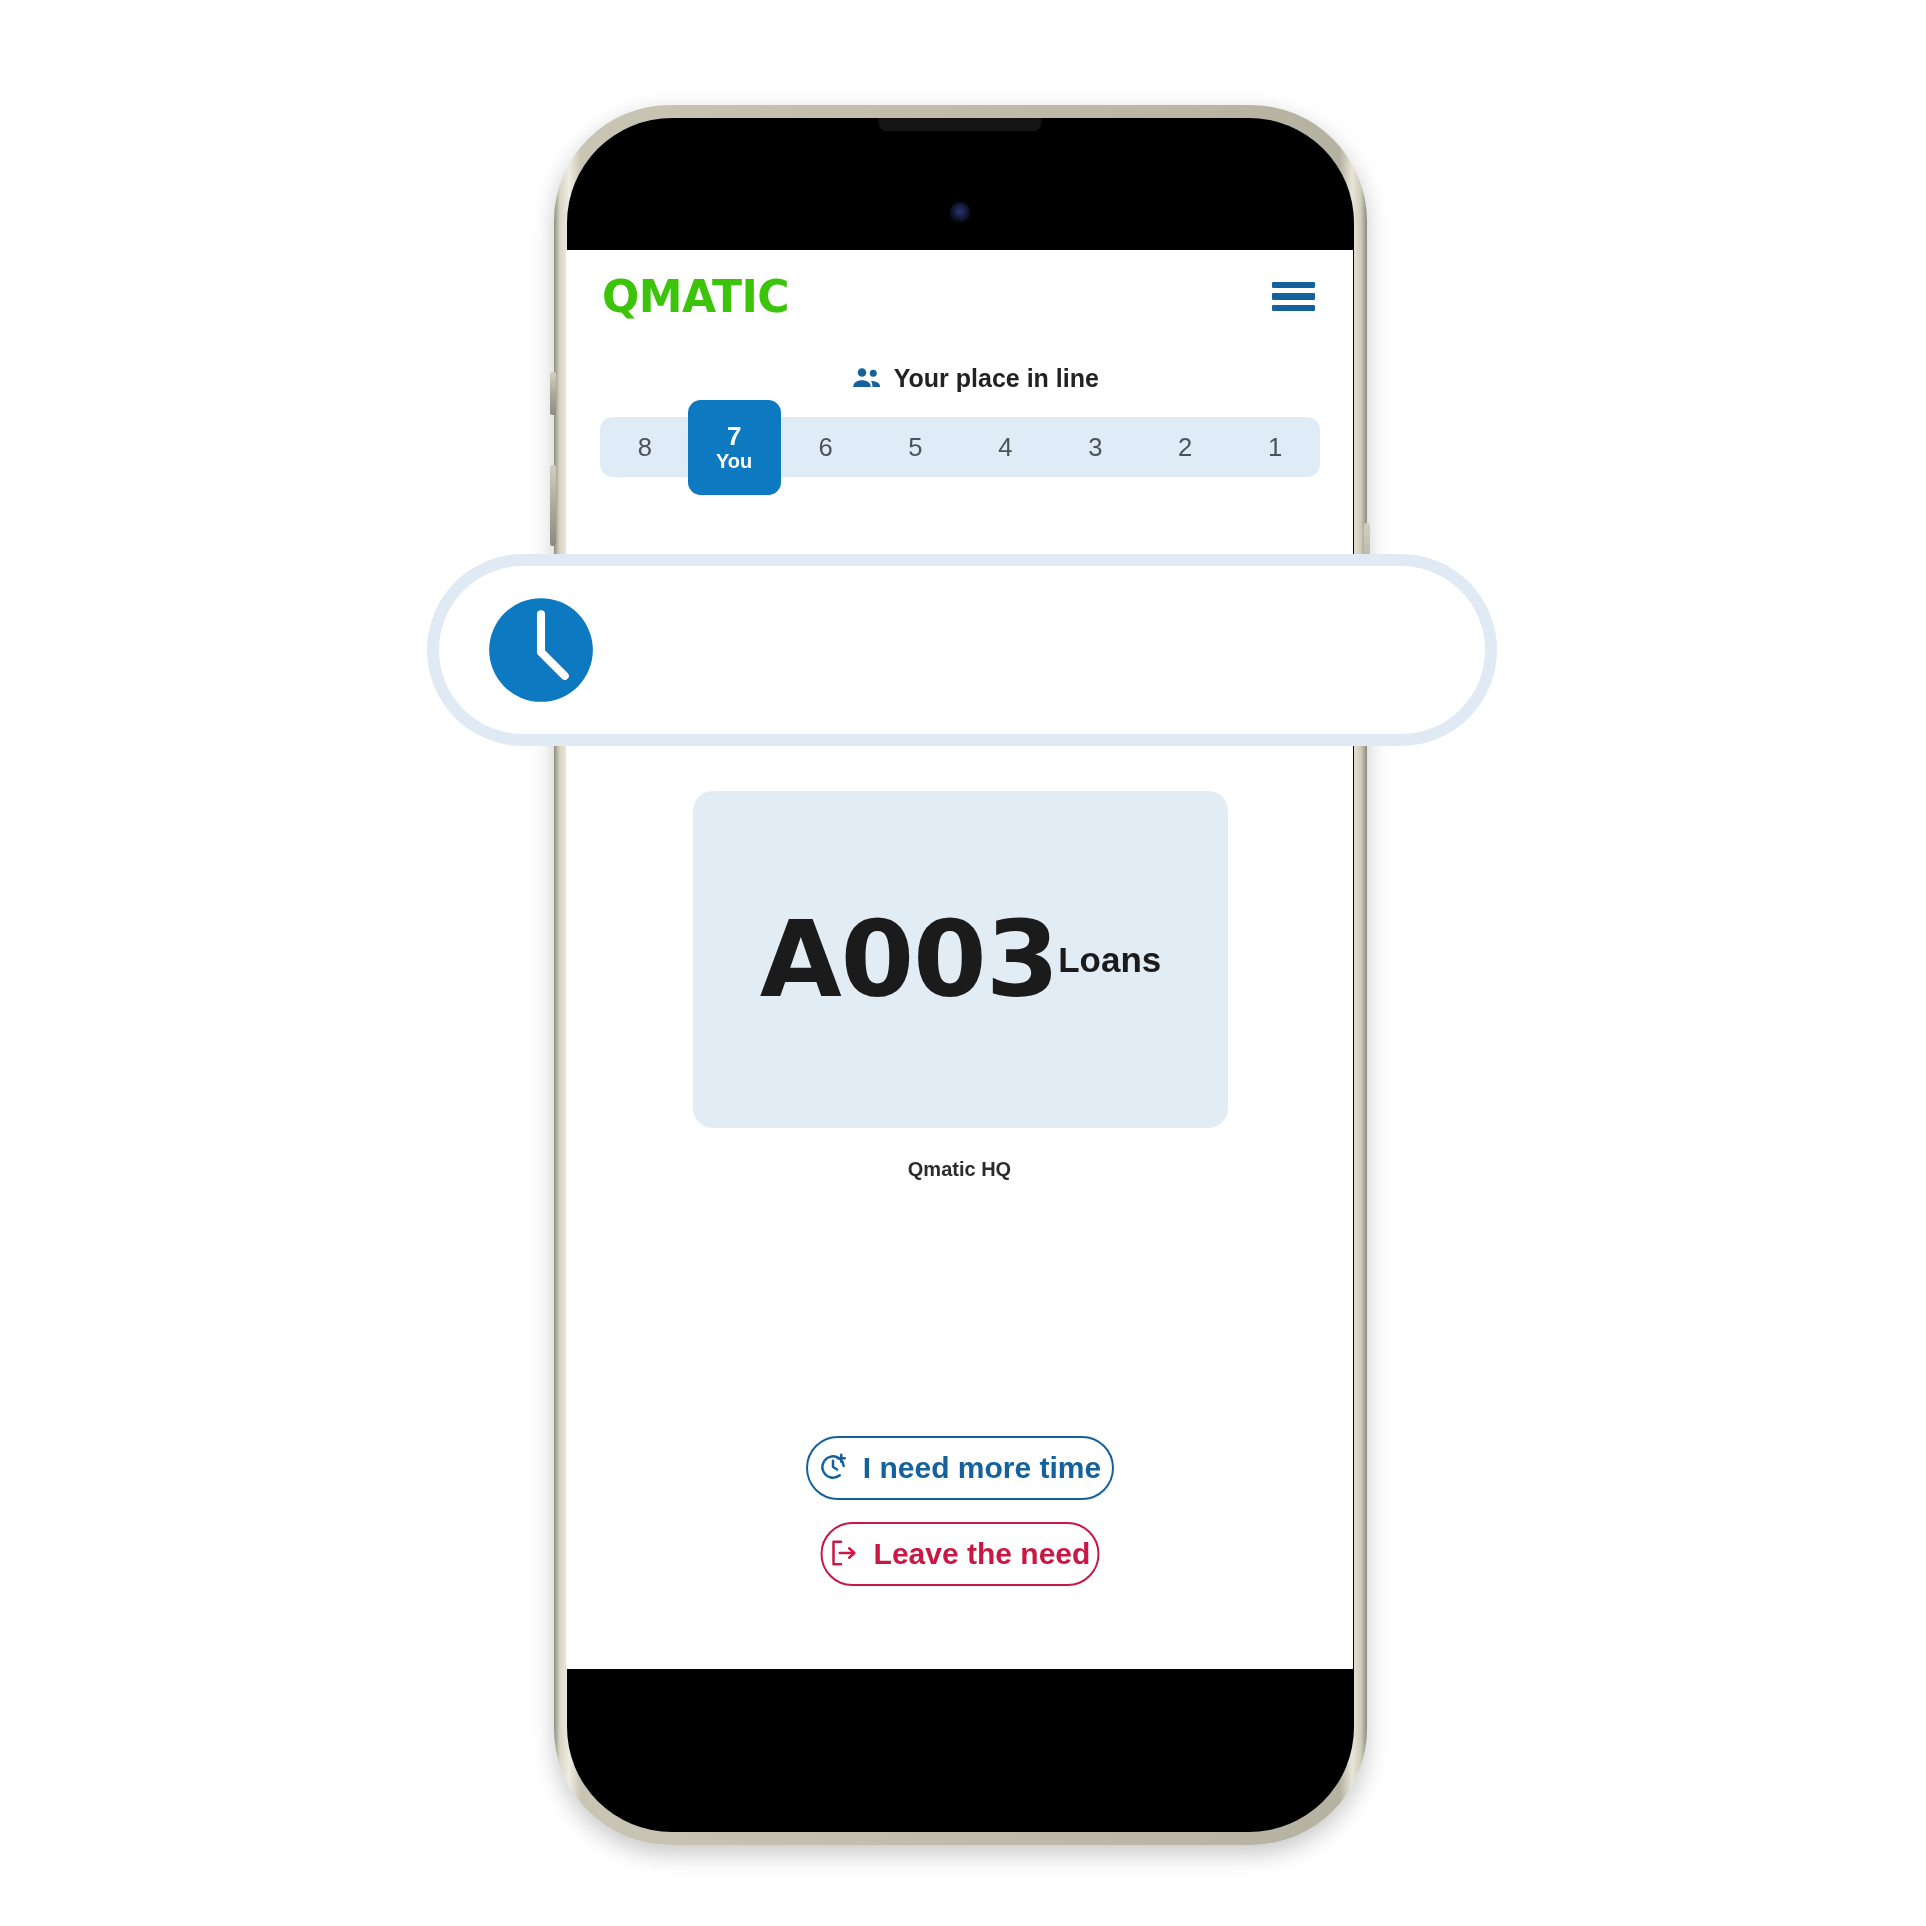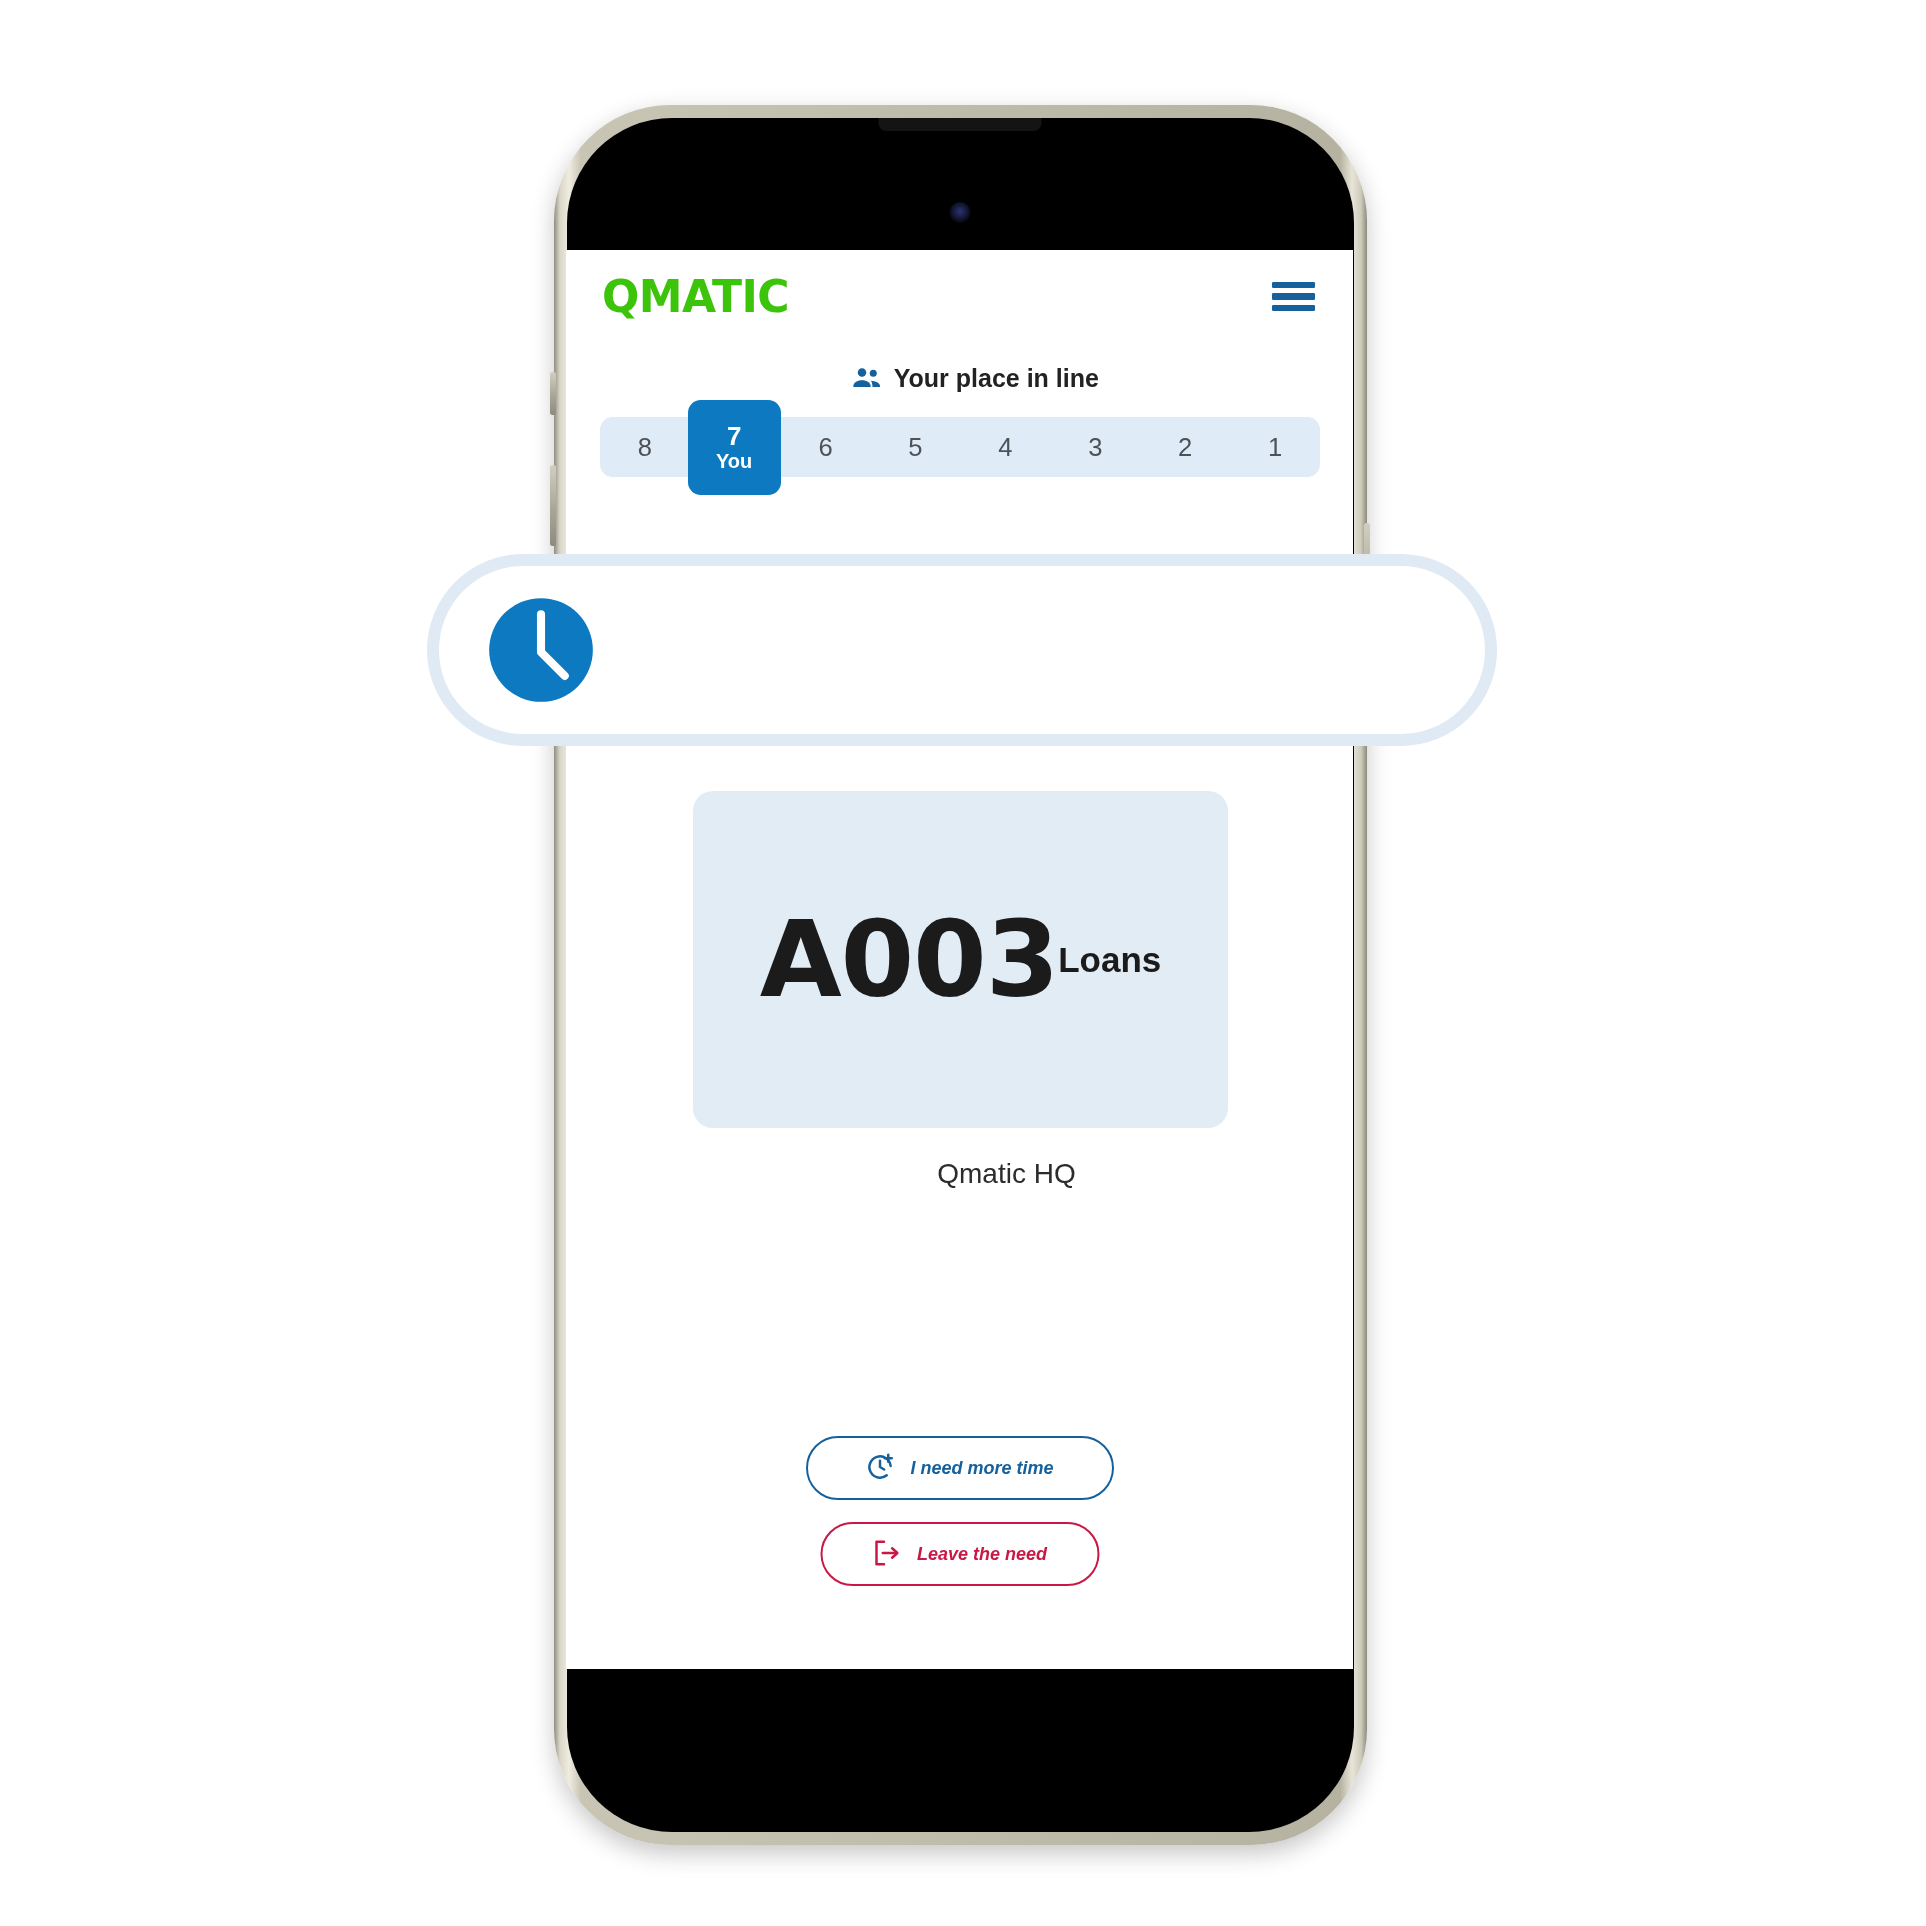--- a/index.html
+++ b/index.html
@@ -106,38 +106,38 @@
     width:535px;height:337px;
     background:#e1ecf5;border-radius:20px;
     display:flex;flex-direction:row;align-items:center;justify-content:center;
   }
   #ticket-number{
     font-size:106px;font-weight:700;color:#1b1b1b;line-height:1;
     letter-spacing:-1.2px;font-family:"DejaVu Sans", sans-serif;
   }
   #ticket-service{font-size:35px;font-weight:700;color:#1b1b1b;}
 
-  #branch-name{position:absolute;left:0;top:908px;width:100%;text-align:center;font-size:28px;font-weight:400;color:#2c2c2c;padding-left:47px;}
+  #branch-name{position:absolute;left:0;top:908px;width:100%;text-align:center;font-size:20px;font-weight:700;color:#2c2c2c;}
   #branch-city{position:absolute;left:0;top:947px;width:100%;text-align:center;font-size:23px;font-weight:400;color:#3b3b3b;}
 
   
   .action-btn{
     position:absolute;left:50%;transform:translateX(-50%);
     display:flex;align-items:center;justify-content:center;gap:15px;
     box-sizing:border-box;border-radius:581px;background:#ffffff;cursor:pointer;
   }
   #btn-more-time{
     top:1186px;width:308px;height:64px;
     border:2.9px solid #14619e;color:#14619e;
   }
   #btn-leave-line{
     top:1272px;width:279px;height:64px;
     border:2.9px solid #ca1845;color:#ca1845;
   }
-  .action-btn .txt{font-size:18px;font-weight:700;font-style:italic;}
+  .action-btn .txt{font-size:30px;font-weight:700;}
 
   
   #wait-banner{
     position:absolute;
     left:427px; top:554px;
     width:1070px; height:192px;
     box-sizing:border-box;
     background:#ffffff;
     border:12.8px solid #dfeaf4;
     border-radius:581px;

